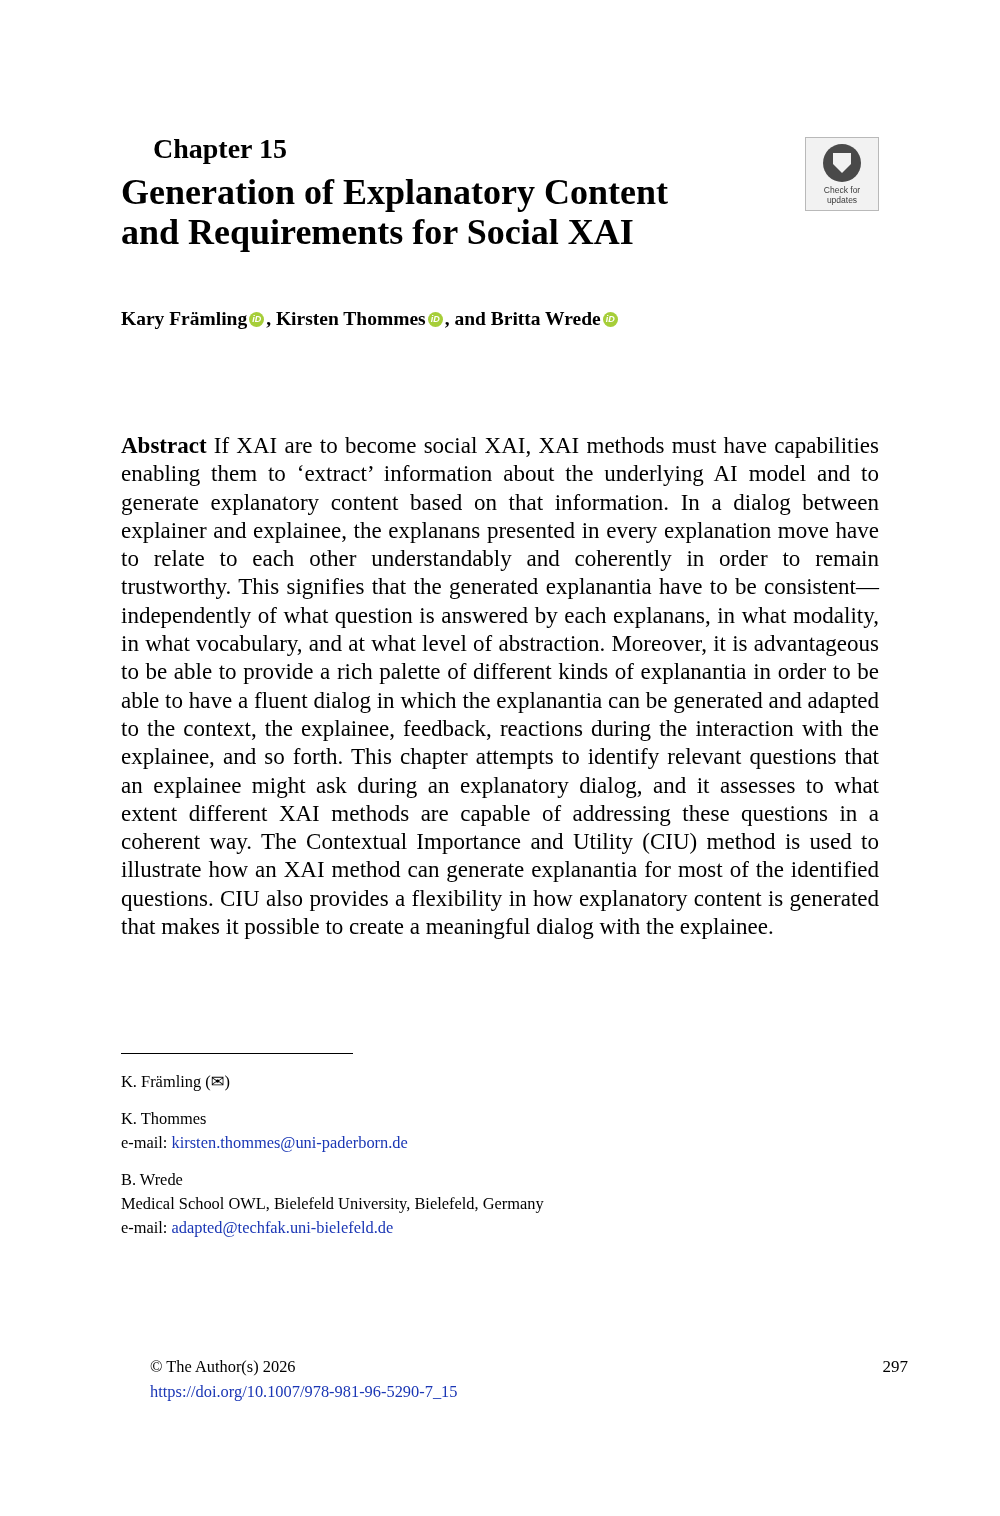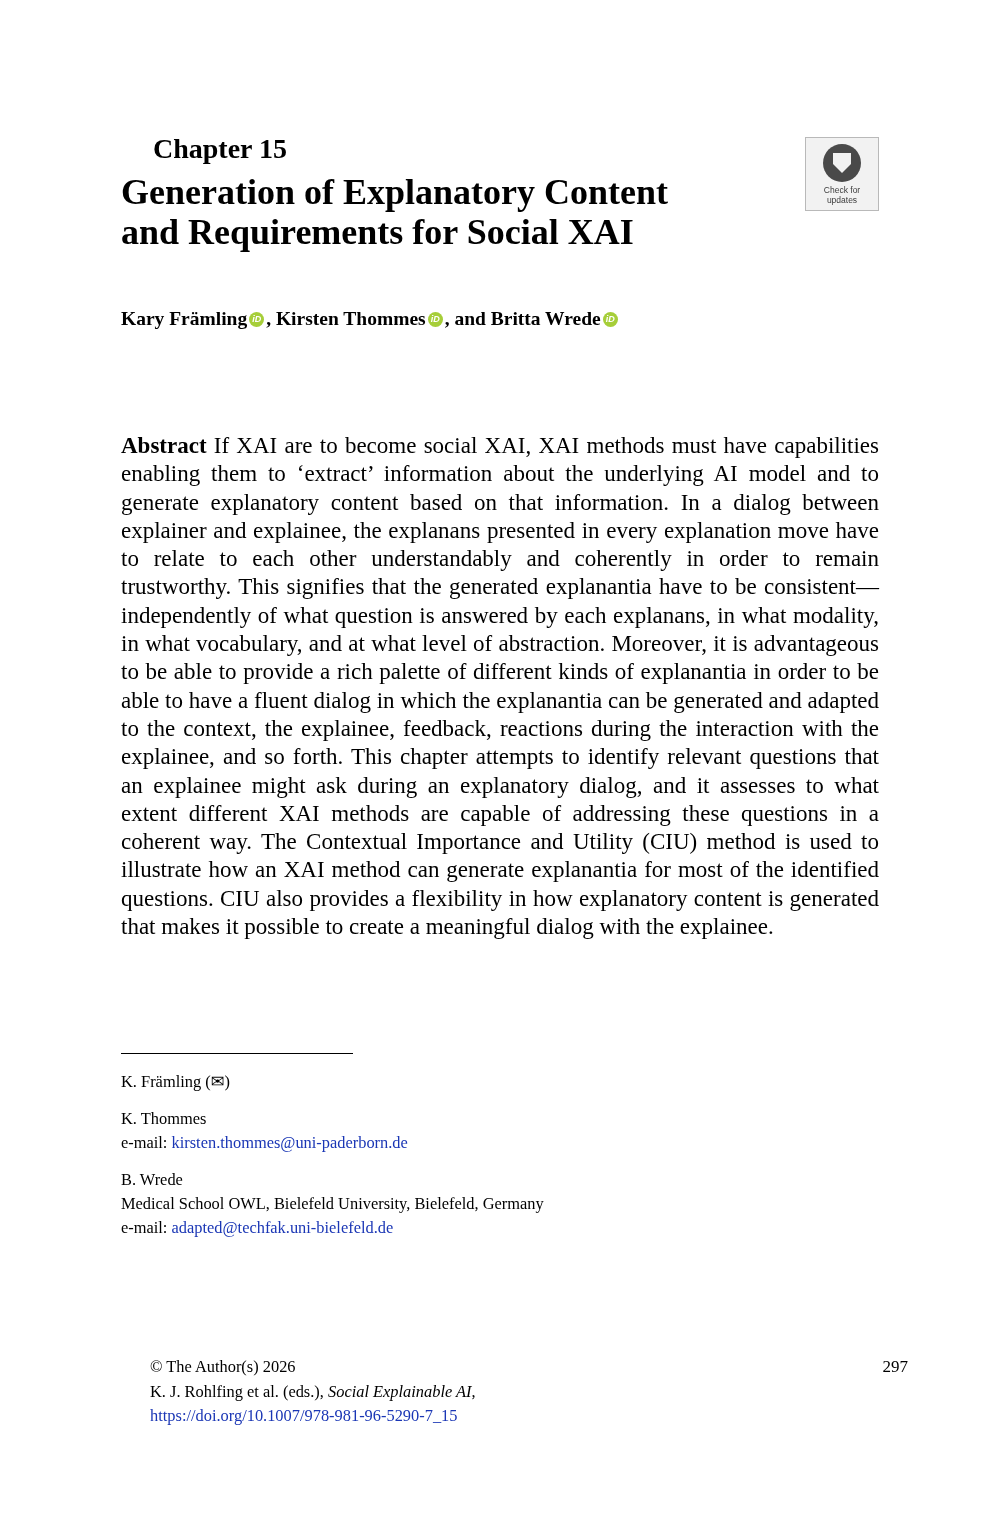--- a/index.html
+++ b/index.html
@@ -230,17 +230,16 @@
       <div class="fn-line"><span>e-mail: </span><span class="link">adapted@techfak.uni-bielefeld.de</span></div>
     </div>
 
   </div>
 
   <div class="copyright">
     <div class="row1">
       <span>© The Author(s) 2026</span>
       <span class="page-number">297</span>
     </div>
-    <div><span>K. J. Rohlfing et al. (eds.), </span><span class="italic">Social Explainable AI</span><span>,</span></div>
     <div><span class="link">https://doi.org/10.1007/978-981-96-5290-7_15</span></div>
   </div>
 
 </div>
 
 </body></html>

